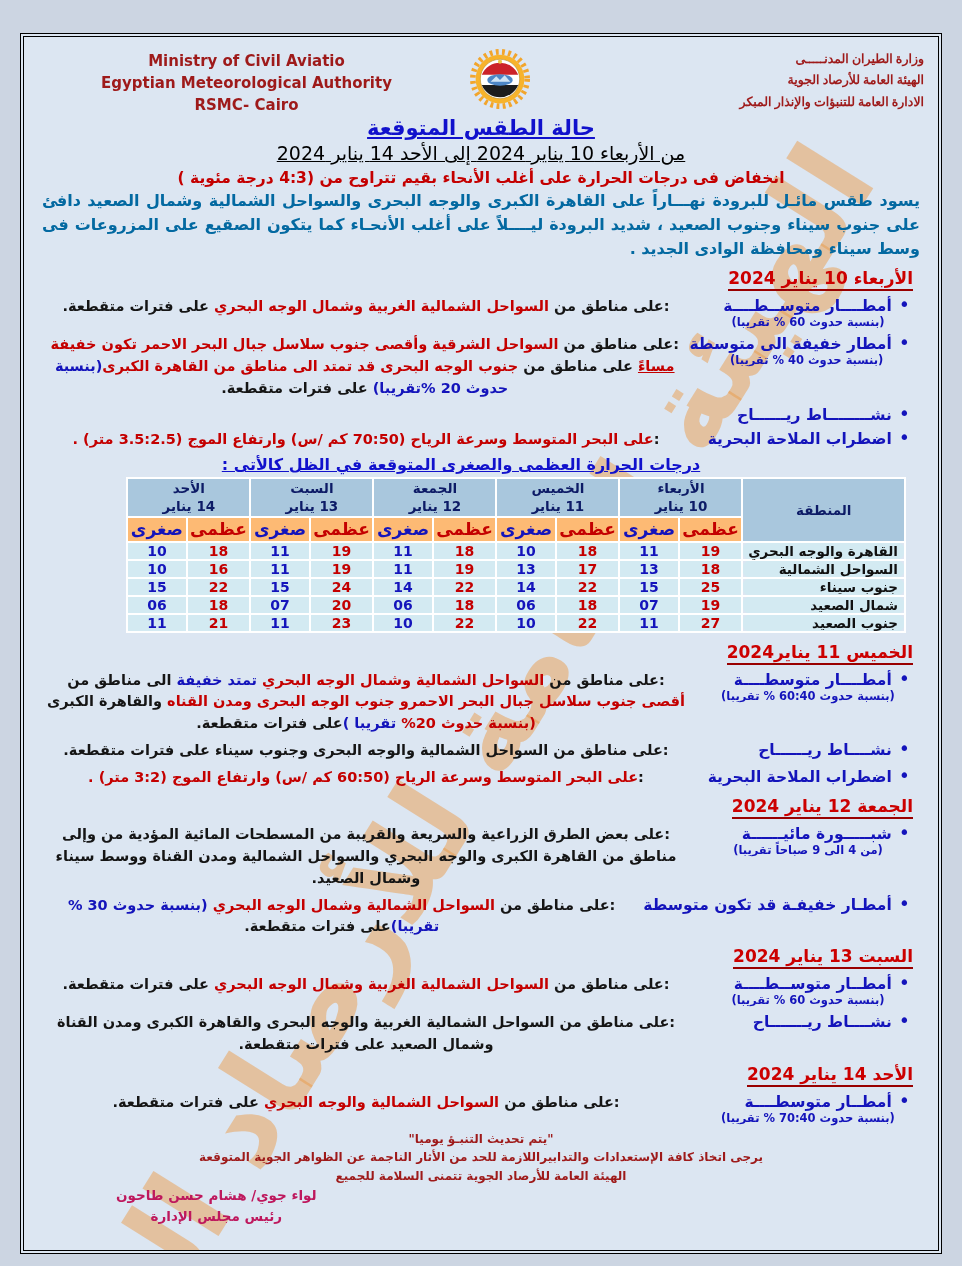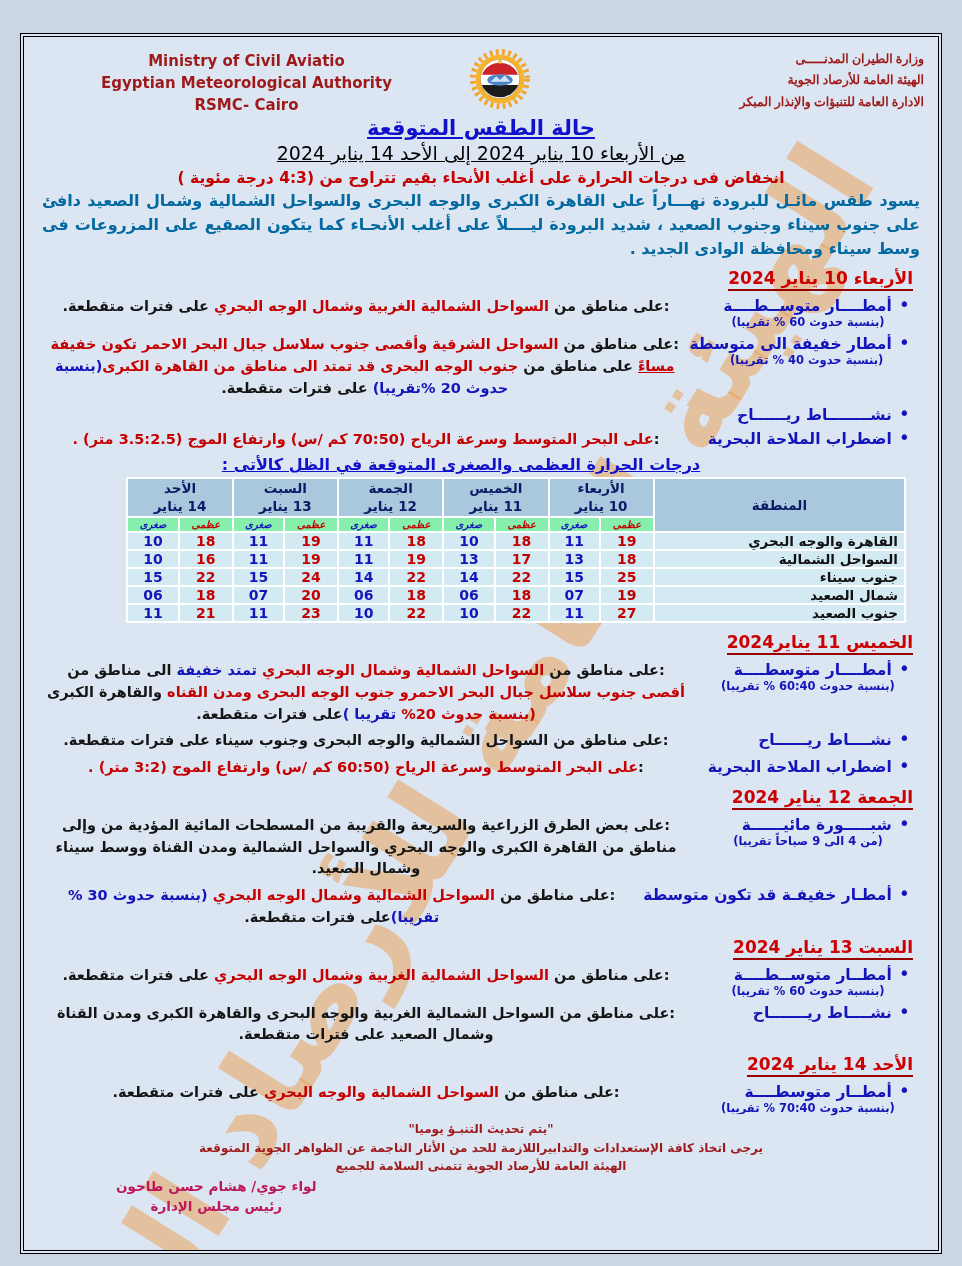--- a/index.html
+++ b/index.html
@@ -44,21 +44,21 @@
   .lbl{color:#1414bb;font-weight:bold;font-size:15.5px;white-space:nowrap;}
   .sub{color:#1414bb;font-weight:bold;font-size:11.5px;margin-top:0;}
   .desc{flex:1;text-align:center;font-weight:bold;font-size:14.5px;line-height:1.5;padding-left:6px;}
   .seg-k{color:#151515}.seg-r{color:#c40000}.seg-b{color:#1414bb}
   .u{text-decoration:underline;}
   
   .table-title{text-align:center;color:#1111cc;font-weight:bold;font-size:16px;text-decoration:underline;margin:4px 40px 2px 0;direction:rtl;}
   table.temps{border-collapse:collapse;direction:rtl;width:88%;margin:3px 18px 6px auto;font-weight:bold;}
   table.temps th,table.temps td{border:2px solid #fff;padding:0 2px;text-align:center;}
   table.temps thead th{background:#a9c7dd;color:#0d1b66;font-size:13.5px;line-height:1.35;}
-  table.temps thead tr.subrow th{background:#86efac;font-size:10px;font-style:italic;}
+  table.temps thead tr.subrow th{background:#fdba74;font-size:17px;}
   table.temps thead th.max{color:#c40000}
   table.temps thead th.min{color:#1414bb}
   table.temps tbody th{background:#d3eaf2;color:#111;font-size:13.5px;text-align:right;padding-right:6px;font-weight:bold;white-space:nowrap;border-radius:9px;}
   table.temps td{background:#d3eaf2;font-size:14px;}
   table.temps td.max{color:#c40000}
   table.temps td.min{color:#1414bb}
   
   .fnote{text-align:center;color:#9e1a1a;font-weight:bold;font-size:12px;line-height:1.55;direction:rtl;margin-top:2px;}
   .signature{width:fit-content;margin:0 0 0 78px;text-align:center;color:#be185d;font-weight:bold;font-size:13.5px;direction:rtl;line-height:1.5;}
 </style>

